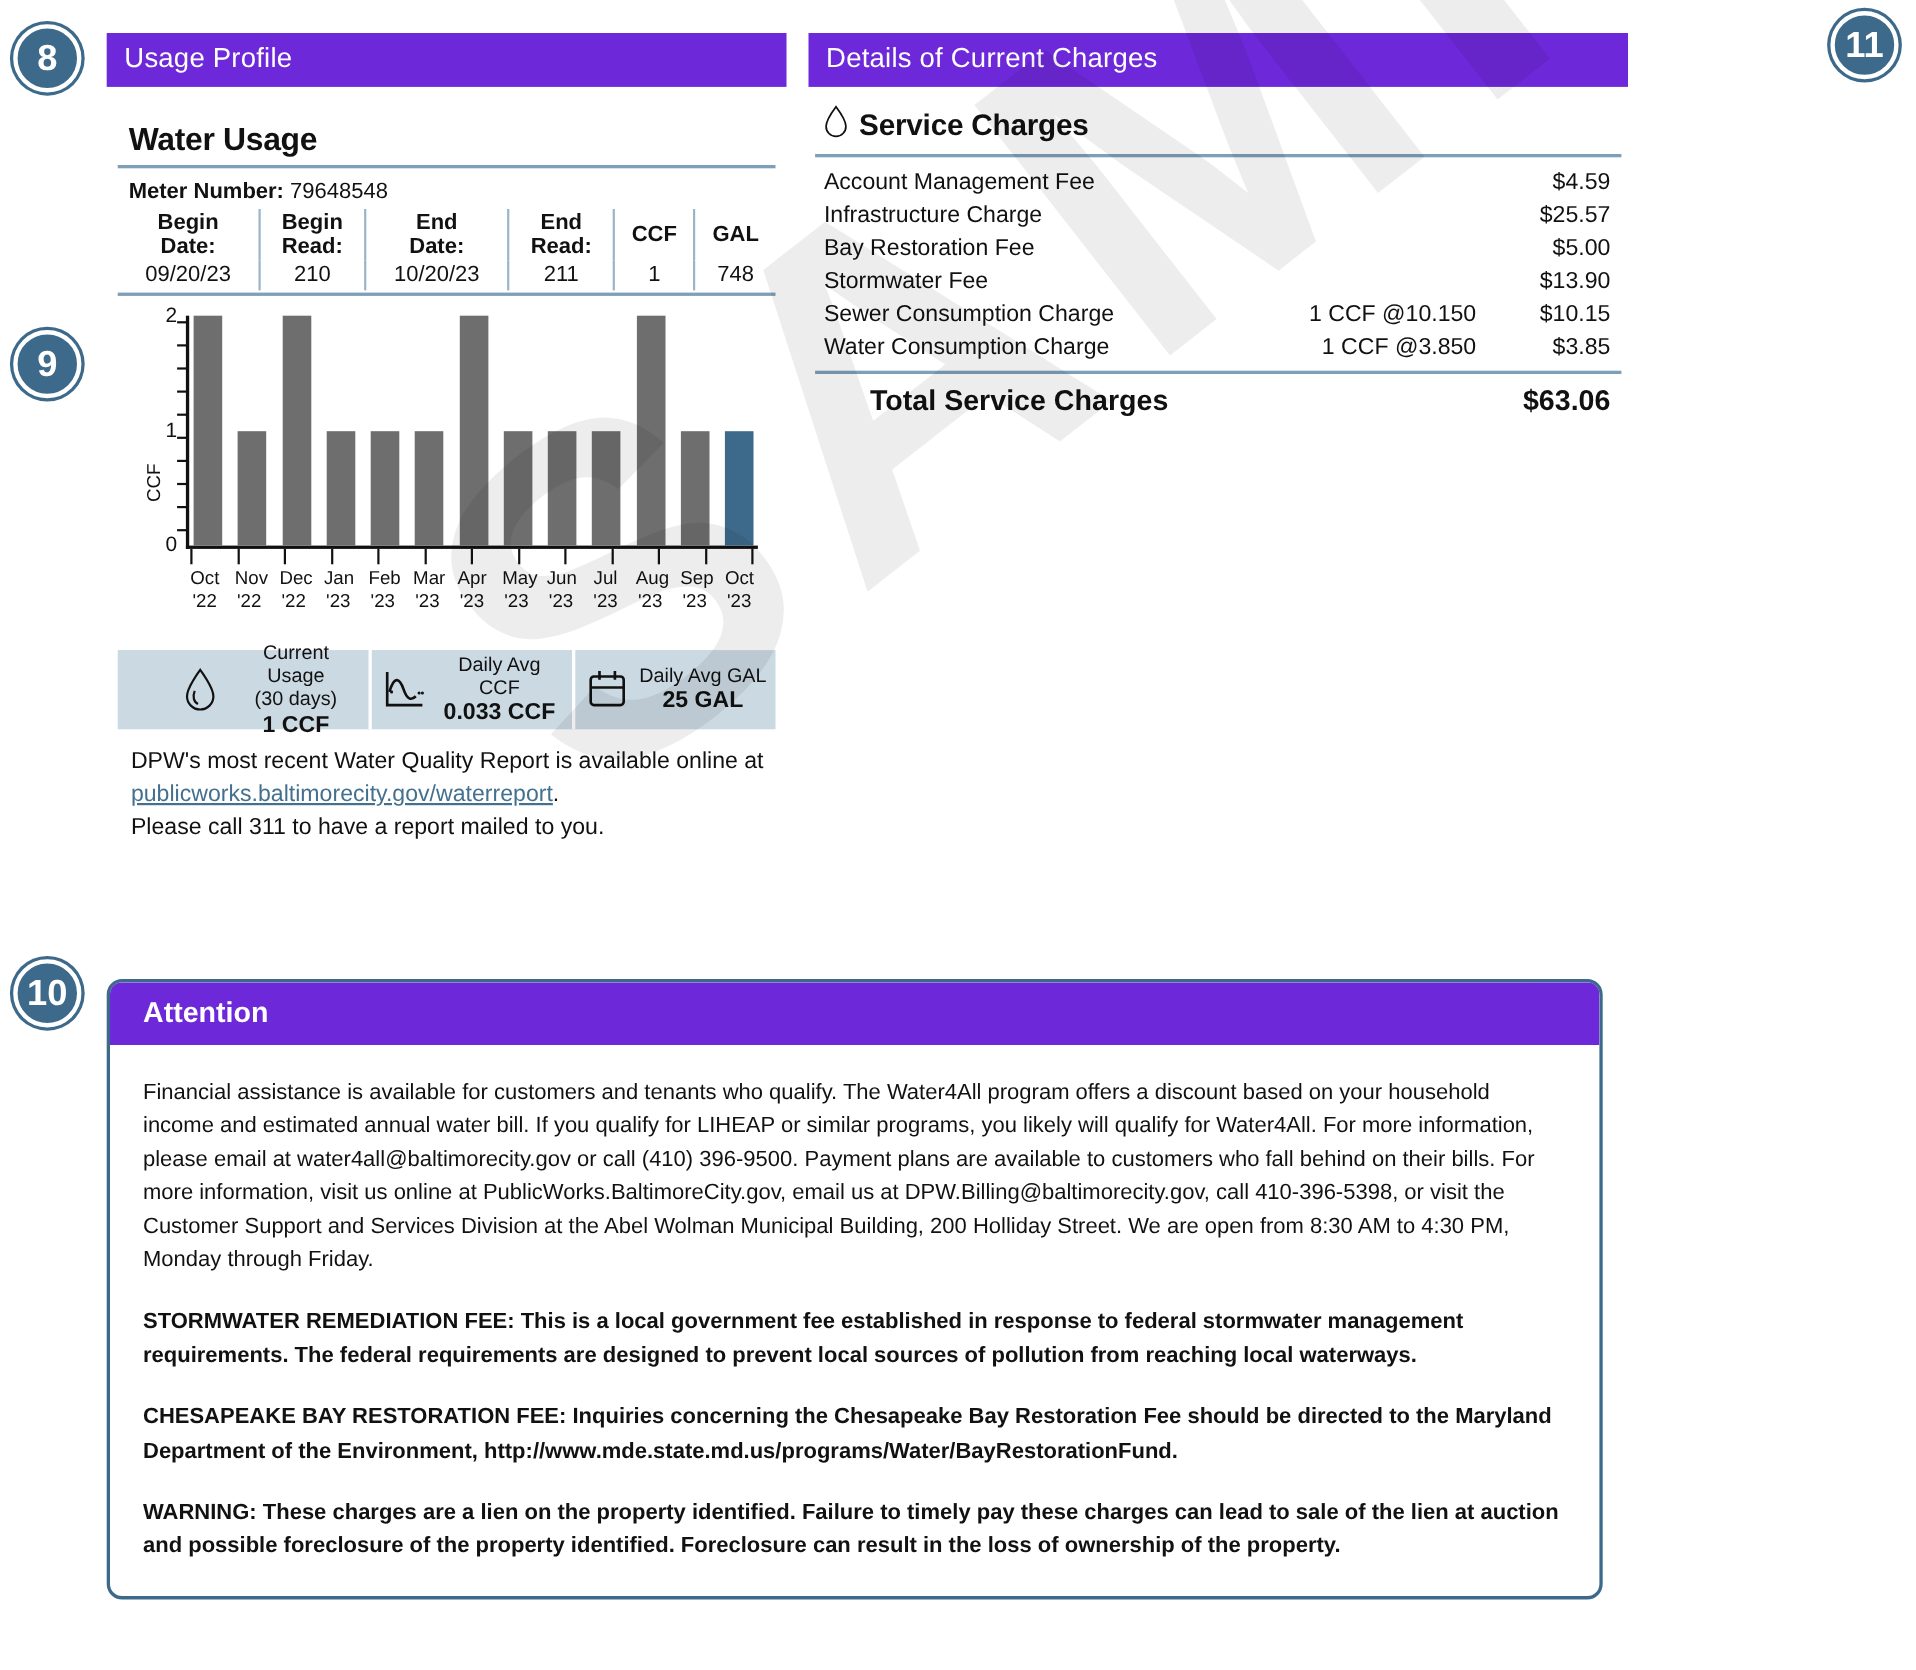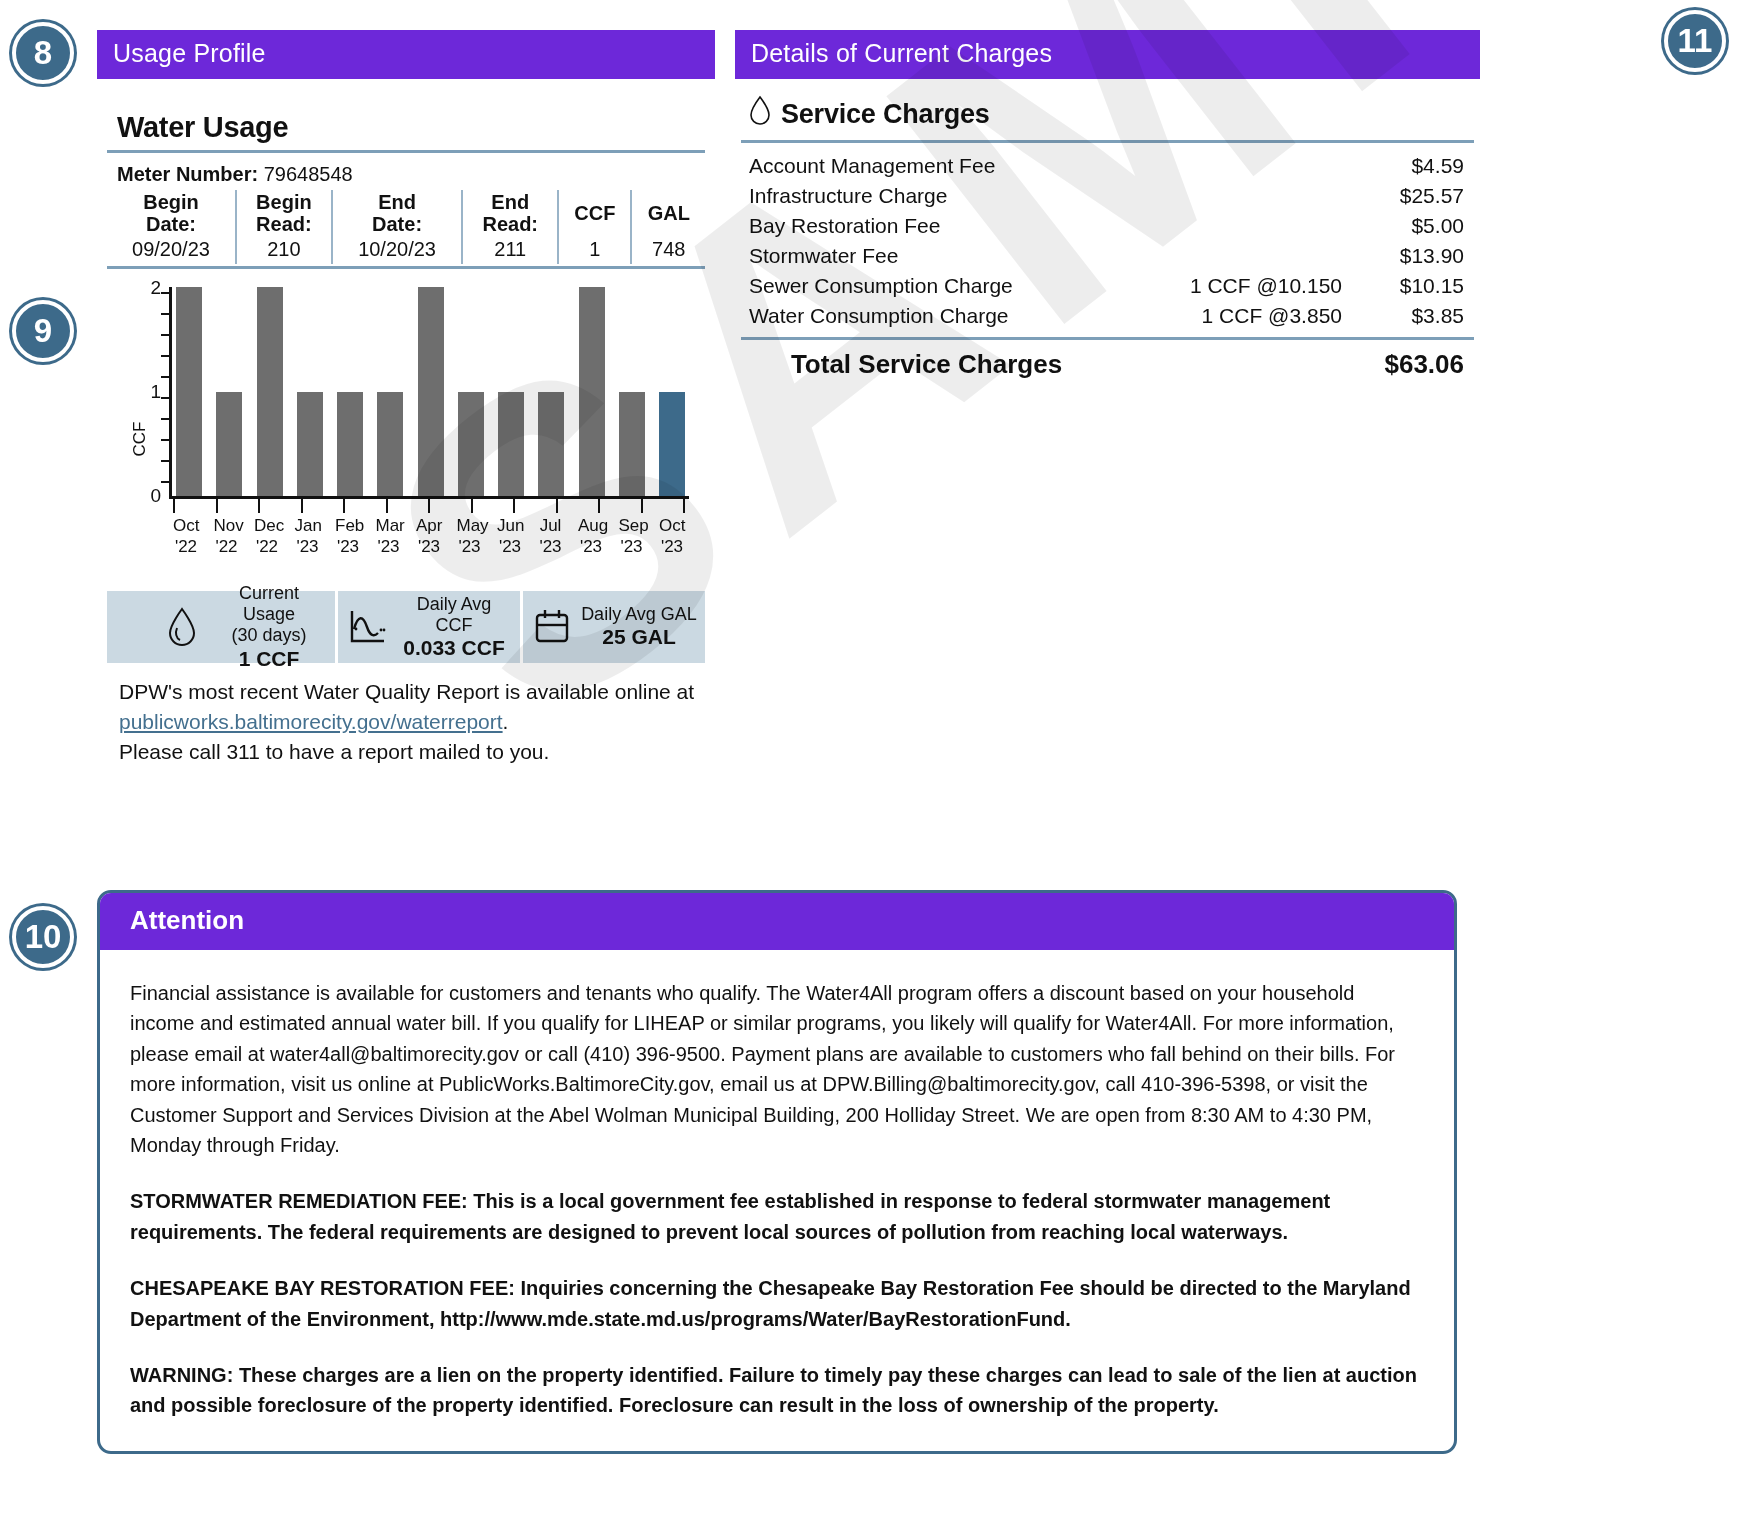--- a/index.html
+++ b/index.html
@@ -46,21 +46,21 @@
     color: #ffffff;
     font-size: 33px;
     font-weight: bold;
     display: flex;
     align-items: center;
     justify-content: center;
     z-index: 40;
   }
   #callout-8  { left: 12px;  top: 22px; }
   #callout-9  { left: 12px;  top: 300px; }
-  #callout-10 { left: 12px;  top: 906px; }
+  #callout-10 { left: 12px;  top: 872px; }
   #callout-11 { left: 1664px; top: 10px; }
 
   
   .panel-header {
     background: #6d28d9;
     color: #ffffff;
     font-size: 25px;
     padding: 9px 16px 11px 16px;
     letter-spacing: .2px;
   }

